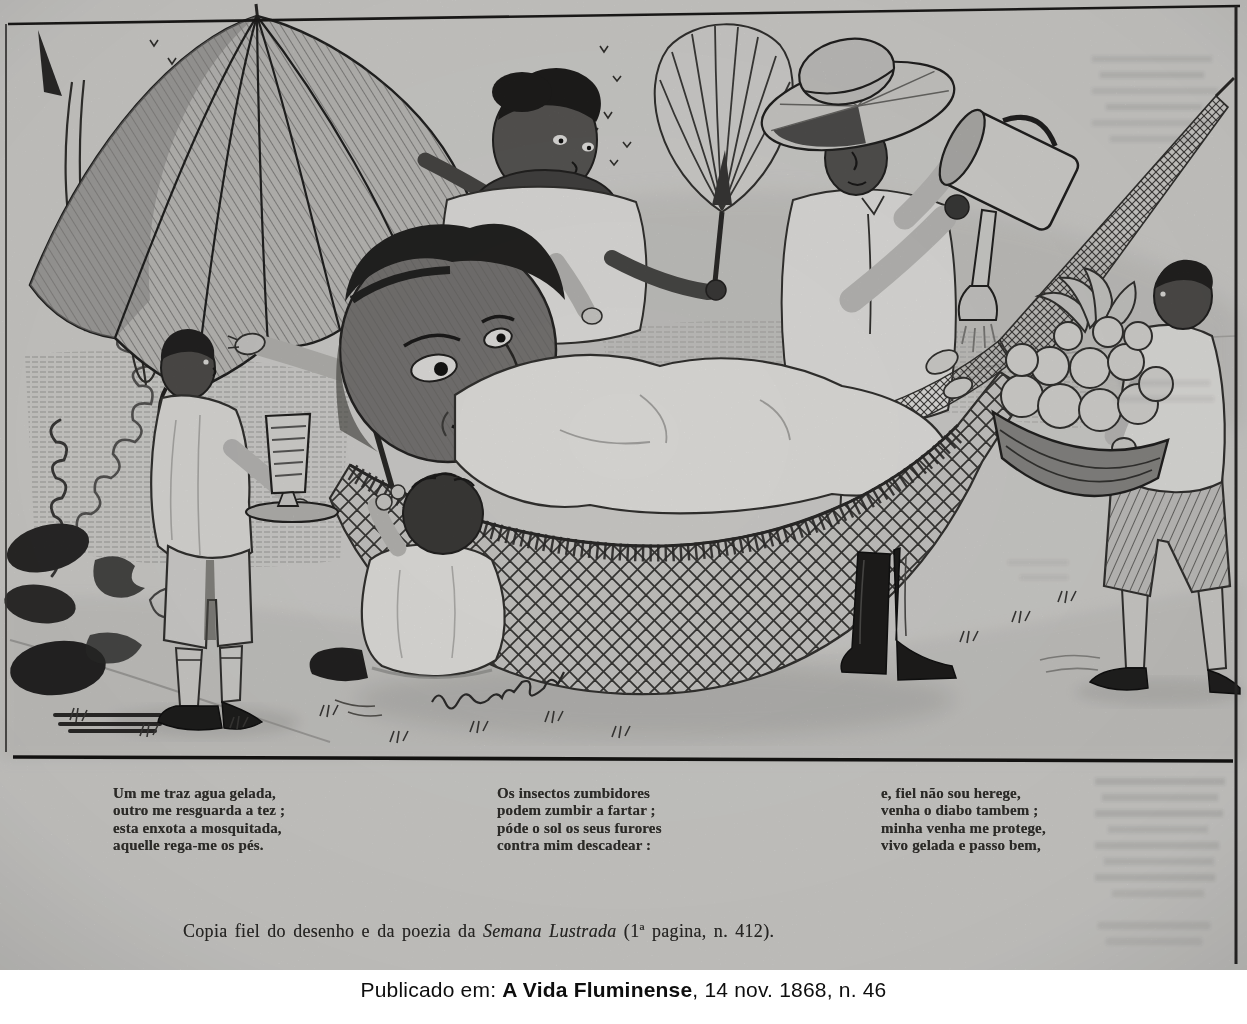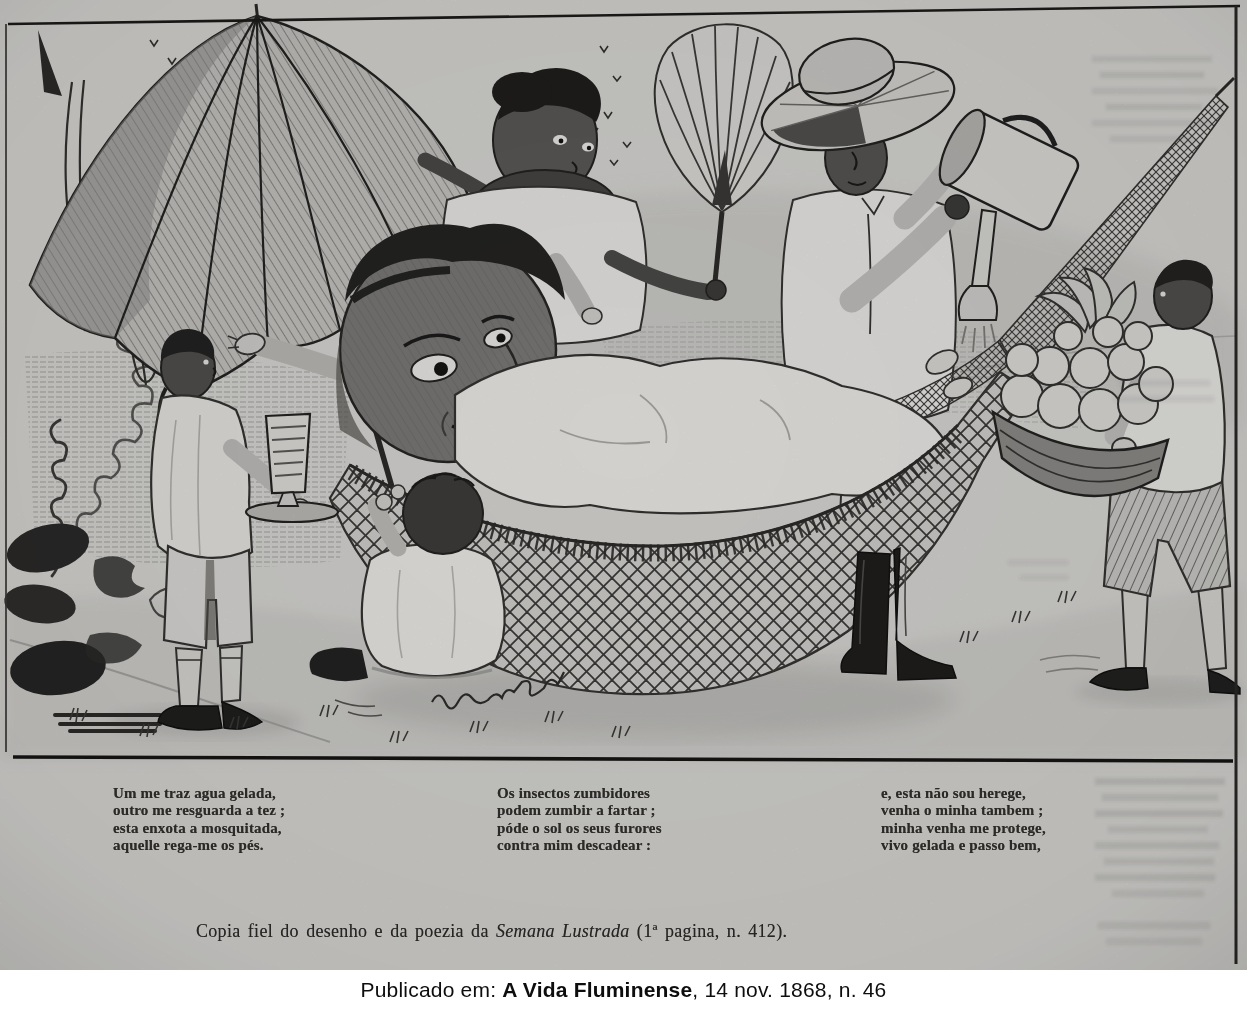--- a/index.html
+++ b/index.html
@@ -10,21 +10,21 @@
   .verses{position:absolute;left:0;top:0;width:1247px;height:970px;pointer-events:none;}
   .verse-col{position:absolute;color:#2b2a27;font-size:15px;font-weight:700;
              line-height:17.4px;letter-spacing:.15px;white-space:nowrap;
              text-shadow:0 0 .5px rgba(40,38,35,.55);}
   .verse-col span{display:block;}
   .col1{left:113px;top:785px;}
   .col2{left:497px;top:785px;}
   .col3{left:881px;top:785px;}
   .caption{position:absolute;left:183px;top:921px;color:#262523;font-size:18px;
            letter-spacing:.3px;word-spacing:2.5px;white-space:nowrap;
-           text-shadow:0 0 .5px rgba(40,38,35,.5);margin-left:13px;}
+           text-shadow:0 0 .5px rgba(40,38,35,.5);}
   .caption .journal{font-style:italic;}
   .footer{position:absolute;left:0;top:970px;width:1247px;height:40px;background:#ffffff;
           display:flex;align-items:center;justify-content:center;}
   .footer p{margin:0;font-family:"Liberation Sans", sans-serif;font-size:21px;color:#0d0d0d;
             letter-spacing:.2px;}
   .footer .title{font-weight:700;}
 </style>
 </head>
 <body>
 
@@ -397,22 +397,22 @@
         <span>póde o sol os seus furores</span>
         <span>contra mim descadear :</span>
       </div>
       <div class="verse-col col1">
         <span>Um me traz agua gelada,</span>
         <span>outro me resguarda a tez ;</span>
         <span>esta enxota a mosquitada,</span>
         <span>aquelle rega-me os pés.</span>
       </div>
       <div class="verse-col col3">
-        <span>e, esta não sou herege,</span>
-        <span>venha o minha tambem ;</span>
+        <span>e, fiel não sou herege,</span>
+        <span>venha o diabo tambem ;</span>
         <span>minha venha me protege,</span>
         <span>vivo gelada e passo bem,</span>
       </div>
     </div>
 
     <div class="caption">
       <span>Copia fiel do desenho e da poezia da </span><span class="journal">Semana Lustrada</span><span> (1ª pagina, n. 412).</span>
     </div>
   </div>
 

